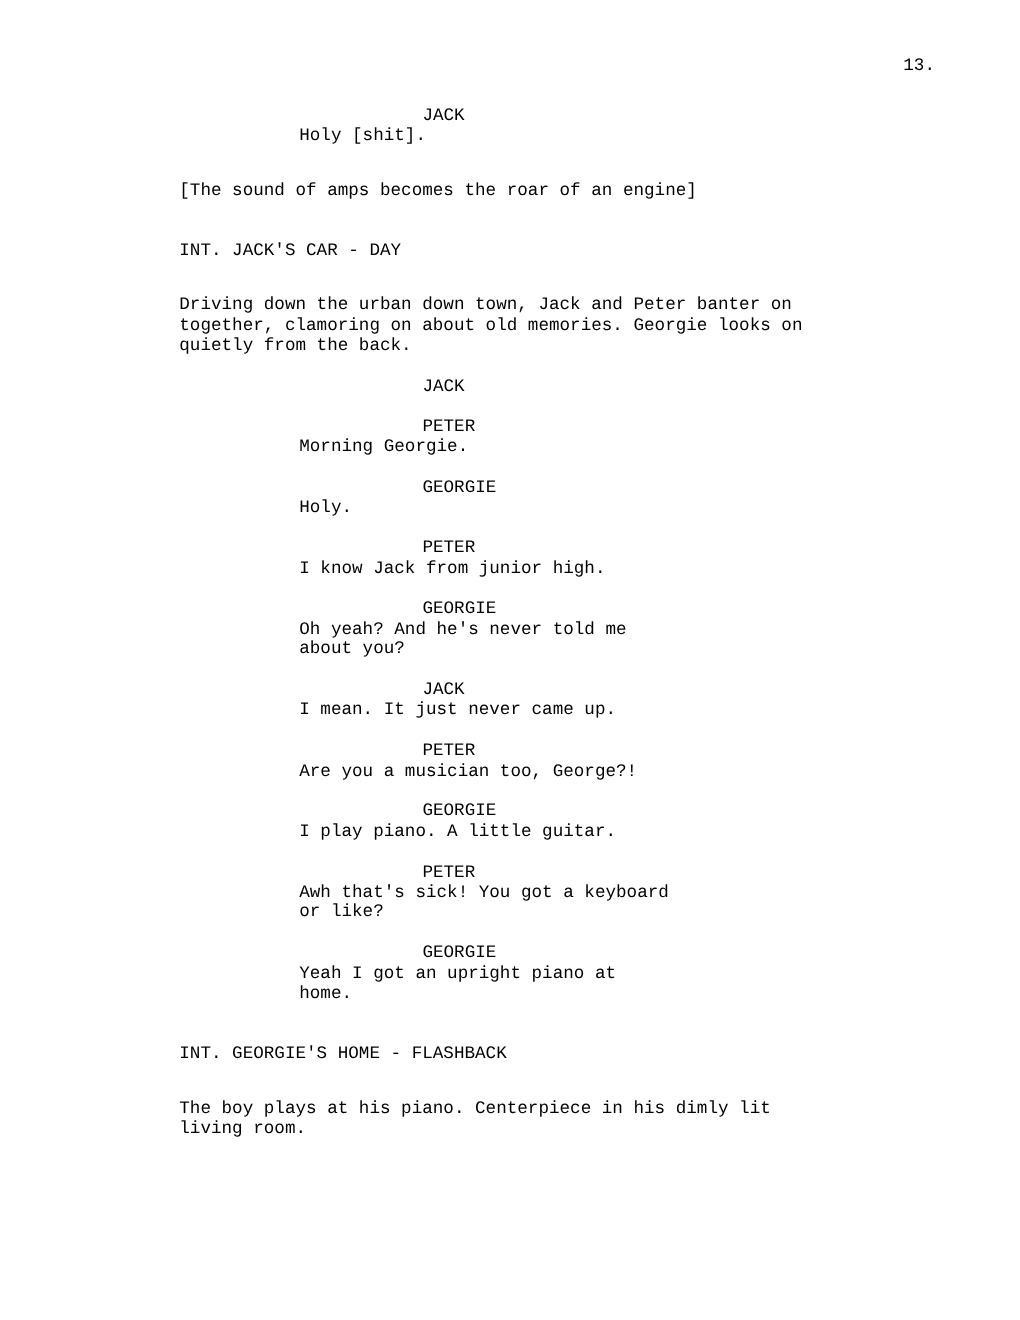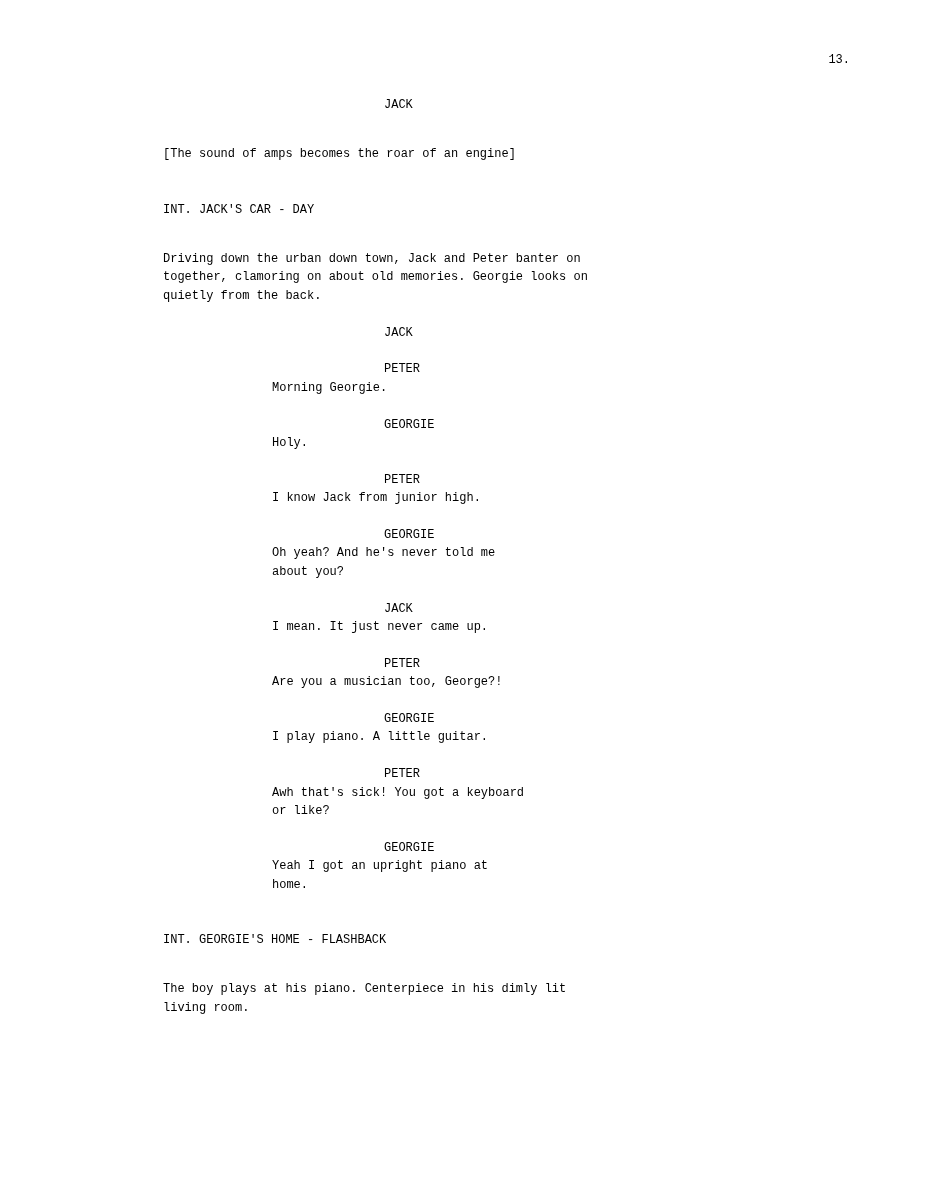--- a/index.html
+++ b/index.html
@@ -7,21 +7,21 @@
     padding: 0;
     background: #ffffff;
   }
   .page {
     position: relative;
     width: 927px;
     height: 1200px;
     background: #ffffff;
     color: #000000;
     font-family: "Liberation Mono", "DejaVu Sans Mono", monospace;
-    font-size: 12px;
+    font-size: 16px;
     line-height: 18.4px;
     overflow: hidden;
   }
   .page-number {
     position: absolute;
     top: 51px;
     right: 77px;
     white-space: pre;
   }
   .script-content {
@@ -43,20 +43,21 @@
   .line--dialogue { margin-left: 272px; }
 </style>
 </head>
 <body>
 
 <div class="page">
   <div class="page-number">13.</div>
   <div class="script-content">
       <div class="block block--dialogue-block">
         <div class="line line--character">JACK</div>
+        <div class="line line--dialogue">Holy [shit].</div>
       </div>
       <div class="block block--action">
         <div class="line line--action">[The sound of amps becomes the roar of an engine]</div>
       </div>
       <div class="block block--scene">
         <div class="line line--scene">INT. JACK'S CAR - DAY</div>
       </div>
       <div class="block block--action">
         <div class="line line--action">Driving down the urban down town, Jack and Peter banter on
 together, clamoring on about old memories. Georgie looks on

